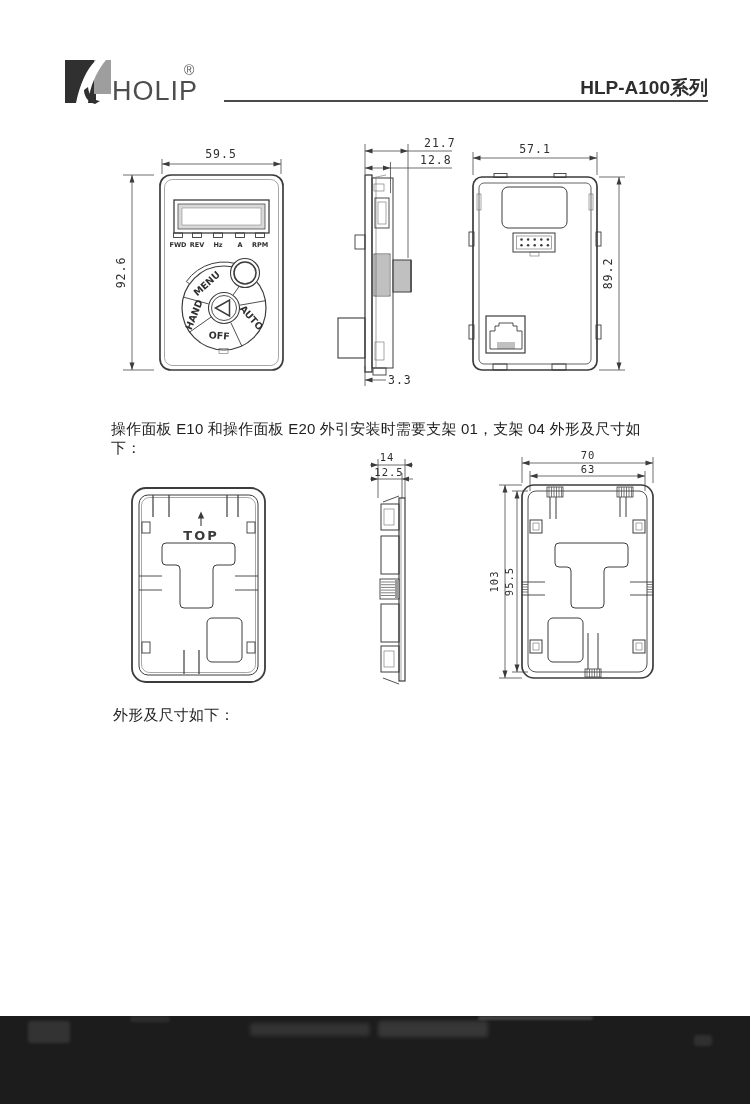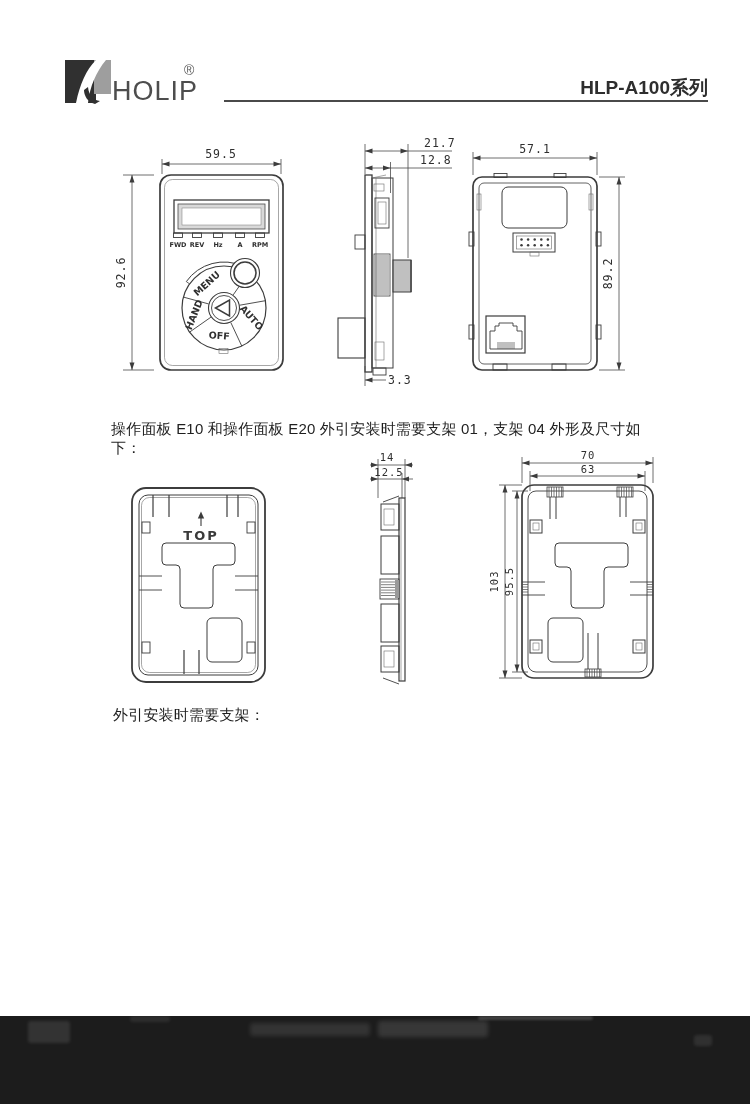--- a/index.html
+++ b/index.html
@@ -377,21 +377,21 @@
       <text transform="translate(10,138.5) rotate(-90)" text-anchor="middle" class="dtx" style="font-size:10.5px">103</text>
       <line x1="40" y1="48" x2="24" y2="48" class="dim"></line>
       <line x1="40" y1="229" x2="24" y2="229" class="dim"></line>
       <line x1="29" y1="48" x2="29" y2="229" class="dim"></line>
       <polygon points="29,48 26.5,55.5 31.5,55.5" class="arr"></polygon>
       <polygon points="29,229 26.5,221.5 31.5,221.5" class="arr"></polygon>
       <text transform="translate(24.5,138.5) rotate(-90)" text-anchor="middle" class="dtx" style="font-size:10.5px">95.5</text>
     </g>
   </svg>
 
-  <div class="para" style="left:113px;top:706px;width:400px;">外引安装时需要支架：</div>
+  <div class="para" style="left:113px;top:706px;width:400px;">外形及尺寸如下：</div>
 
   <div class="photo-strip">
     <div class="smudge" style="left:28px;top:5px;width:42px;height:22px;"></div>
     <div class="smudge" style="left:130px;top:0px;width:40px;height:6px;background:rgba(255,255,255,0.08);"></div>
     <div class="smudge" style="left:250px;top:7px;width:120px;height:13px;filter:blur(2px);"></div>
     <div class="smudge" style="left:378px;top:5px;width:110px;height:16px;background:rgba(255,255,255,0.12);filter:blur(2px);"></div>
     <div class="smudge" style="left:478px;top:0px;width:115px;height:4px;background:rgba(255,255,255,0.16);filter:blur(1px);"></div>
     <div class="smudge" style="left:694px;top:19px;width:18px;height:11px;background:rgba(255,255,255,0.09);"></div>
   </div>
 

